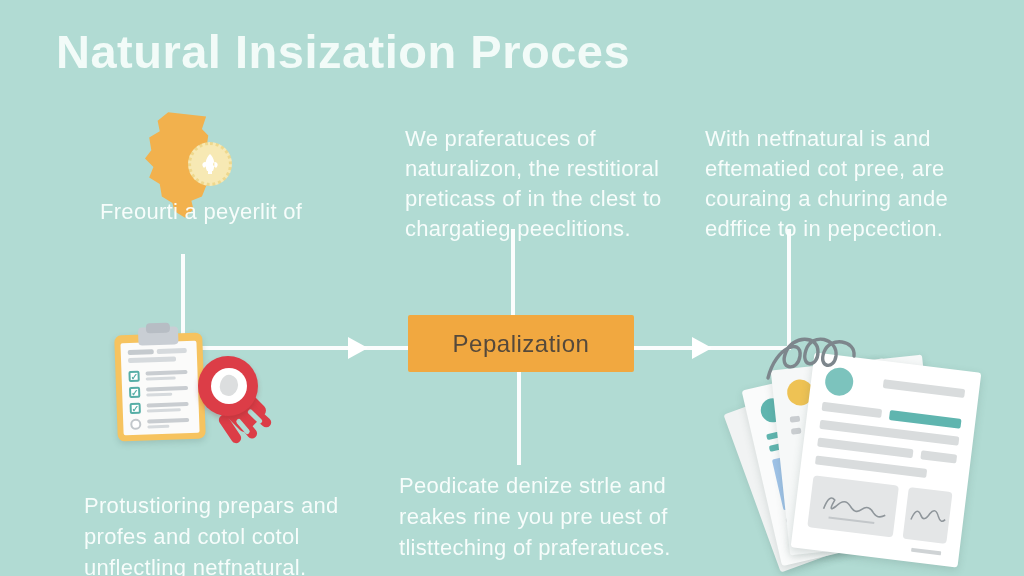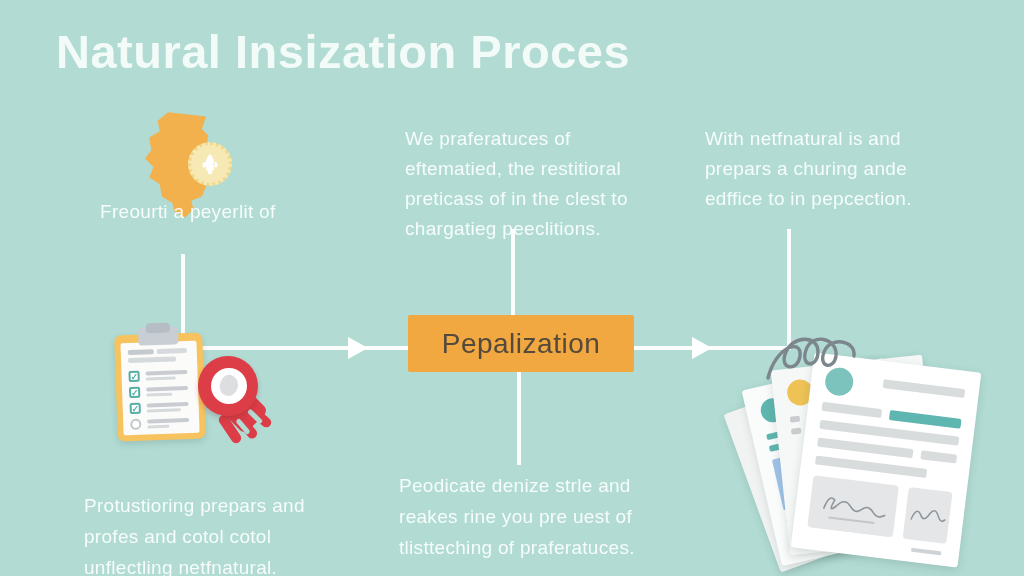--- a/index.html
+++ b/index.html
@@ -12,21 +12,21 @@
   }
   .abs { position:absolute; }
 
   
   .title {
     left:56px; top:24px;
     font-size:47px; font-weight:bold; letter-spacing:0.5px;
     color:#f2fbf8;
   }
   .caption {
-    font-size:19px; line-height:30px; letter-spacing:0.3px;
+    font-size:22px; line-height:30px; letter-spacing:0.3px;
     color:rgba(252,255,254,0.93);
   }
   .caption span { display:block; }
   .cap-state   { left:100px; top:197px; }
   .cap-topmid  { left:405px; top:124px; }
   .cap-topright{ left:705px; top:124px; }
   .cap-botleft { left:84px;  top:470px; line-height:31px;margin-top:20px; }
   .cap-botmid  { left:399px; top:470px; line-height:31px; }
 
   
@@ -43,21 +43,21 @@
     border-bottom:11px solid transparent;
     border-left:20px solid #ffffff;
   }
   .arrow-1 { left:348px; top:337px; }
   .arrow-2 { left:692px; top:337px; }
 
   .flow-box {
     left:408px; top:315px; width:226px; height:57px;
     background:#f1a840; border-radius:2px;
     display:flex; align-items:center; justify-content:center;
-    font-size:28px; letter-spacing:0.5px; color:#55493b;
+    font-size:24px; letter-spacing:0.5px; color:#55493b;
   }
 
   
   .state-wrap { left:126px; top:110px; width:116px; height:112px; }
   .seal {
     position:absolute; left:62px; top:32px; width:44px; height:44px;
     background:#f7e9b4; border-radius:50%;
     border:3px dotted #eed88d;
     display:flex; align-items:center; justify-content:center;
   }
@@ -187,28 +187,29 @@
     </div>
   </div>
 </div>
 
 <div class="abs caption cap-state">
   <span>Freourti a peyerlit of</span>
 </div>
 
 <div class="abs caption cap-topmid">
   <span>We praferatuces of</span>
-  <span>eftematied, the restitioral</span>
+  <span>naturalizon, the restitioral</span>
   <span>preticass of in the clest to</span>
   <span>chargatieg peeclitions.</span>
 </div>
 
 <div class="abs caption cap-topright">
   <span>With netfnatural is and</span>
-  <span>prepars a churing ande</span>
+  <span>eftematied cot pree, are</span>
+  <span>couraing a churing ande</span>
   <span>edffice to in pepcection.</span>
 </div>
 
 <div class="abs caption cap-botleft">
   <span>Protustioring prepars and</span>
   <span>profes and cotol cotol</span>
   <span>unflectling netfnatural.</span>
 </div>
 
 <div class="abs caption cap-botmid">

